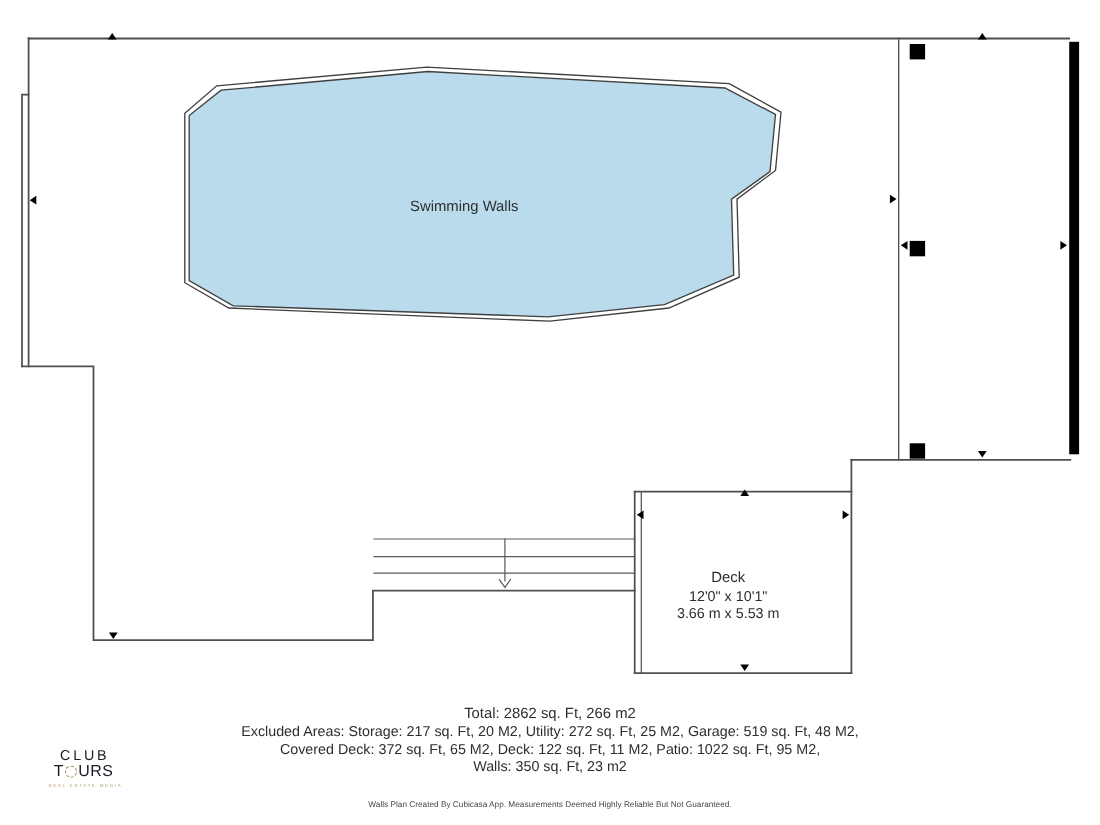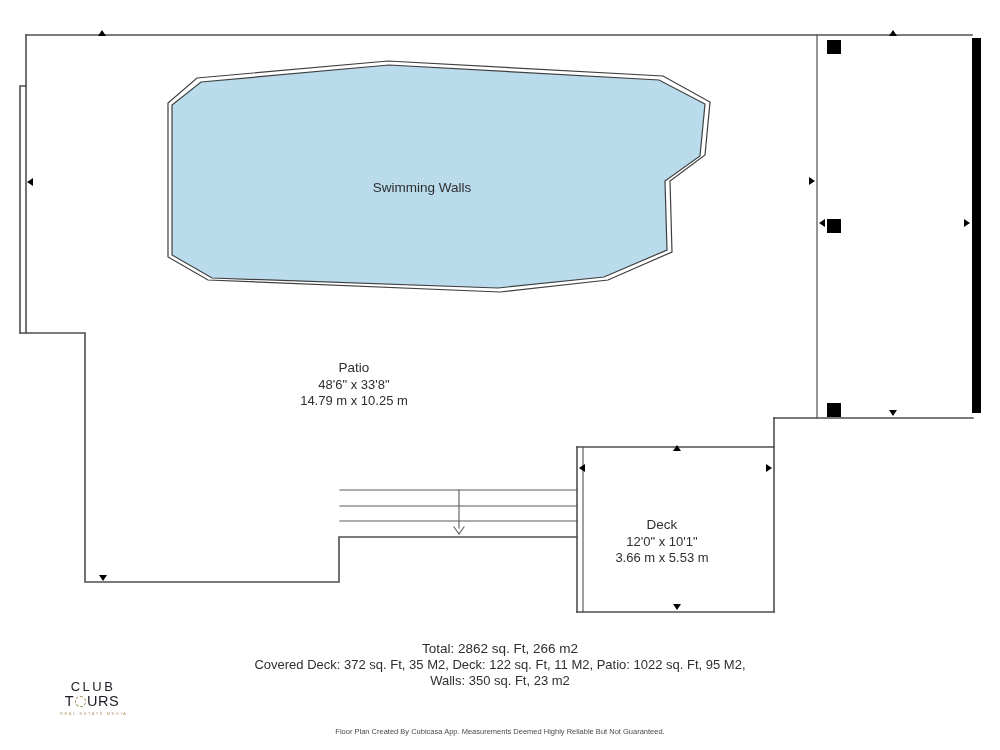--- a/index.html
+++ b/index.html
@@ -9,21 +9,21 @@
   }
   .plan svg{position:absolute;left:0;top:0;}
   .label{position:absolute;transform:translateX(-50%);text-align:center;white-space:nowrap;}
   .room-title{font-size:13.5px;line-height:18px;color:#2e2e2e;}
   .room-dim{font-size:13px;line-height:16px;color:#2e2e2e;}
   .summary{position:absolute;left:500px;top:640px;transform:translateX(-50%);text-align:center;white-space:nowrap;}
   .summary .total{font-size:13.5px;font-weight:normal;line-height:17px;}
   .summary .sline{font-size:13px;line-height:16px;}
   .disclaimer{position:absolute;left:500px;top:727px;transform:translateX(-50%);
     font-size:7.5px;color:#4a4a4a;white-space:nowrap;}
-  .logo{position:absolute;left:44px;top:680px;width:64px;text-align:center;color:#1c1c24;margin-left:16px;}
+  .logo{position:absolute;left:44px;top:680px;width:64px;text-align:center;color:#1c1c24;}
   .logo .l1{font-size:13px;letter-spacing:2.5px;line-height:14px;margin-left:2px;}
   .logo .l2{font-size:14.5px;letter-spacing:0.5px;line-height:15px;display:flex;align-items:center;justify-content:center;}
   .logo .o-ring{display:inline-block;width:9px;height:9px;border:1.5px dashed #a58e54;border-radius:50%;margin:0 1px;}
   .logo .tagline{font-size:4px;letter-spacing:1.6px;color:#b19c6e;margin-top:2px;white-space:nowrap;}
 </style>
 </head>
 <body>
 
 <div class="plan">
 
@@ -79,39 +79,35 @@
       <polygon points="585,464 585,472 579,468"></polygon>
       <polygon points="766,464 766,472 772,468"></polygon>
     </g>
   </svg>
 
   <div class="label" style="left:422px;top:179px;">
     <div class="room-title">Swimming Walls</div>
   </div>
 
 
-  <div class="label" style="left:354px;top:359px;">
-    <div class="room-title">Patio</div>
-    <div class="room-dim">48'6" x 33'8"</div>
-    <div class="room-dim">14.79 m x 10.25 m</div>
-  </div>
 
   <div class="label" style="left:662px;top:516px;text-align:center;">
     <div class="room-title">Deck</div>
     <div class="room-dim">12'0" x 10'1"</div>
     <div class="room-dim">3.66 m x 5.53 m</div>
   </div>
 
   <div class="summary">
     <div class="total">Total: 2862 sq. Ft, 266 m2</div>
-    <div class="sline">Covered Deck: 372 sq. Ft, 35 M2, Deck: 122 sq. Ft, 11 M2, Patio: 1022 sq. Ft, 95 M2,</div>
+    <div class="sline">Excluded Areas: Storage: 217 sq. Ft, 20 M2, Utility: 272 sq. Ft, 25 M2, Garage: 519 sq. Ft, 48 M2,</div>
+    <div class="sline">Covered Deck: 372 sq. Ft, 65 M2, Deck: 122 sq. Ft, 11 M2, Patio: 1022 sq. Ft, 95 M2,</div>
     <div class="sline">Walls: 350 sq. Ft, 23 m2</div>
   </div>
 
-  <div class="disclaimer">Floor Plan Created By Cubicasa App. Measurements Deemed Highly Reliable But Not Guaranteed.</div>
+  <div class="disclaimer">Walls Plan Created By Cubicasa App. Measurements Deemed Highly Reliable But Not Guaranteed.</div>
 
   <div class="logo">
     <div class="l1">CLUB</div>
     <div class="l2">
       <span>T</span>
       <span class="o-ring"></span>
       <span>URS</span>
     </div>
     <div class="tagline">REAL ESTATE MEDIA</div>
   </div>

